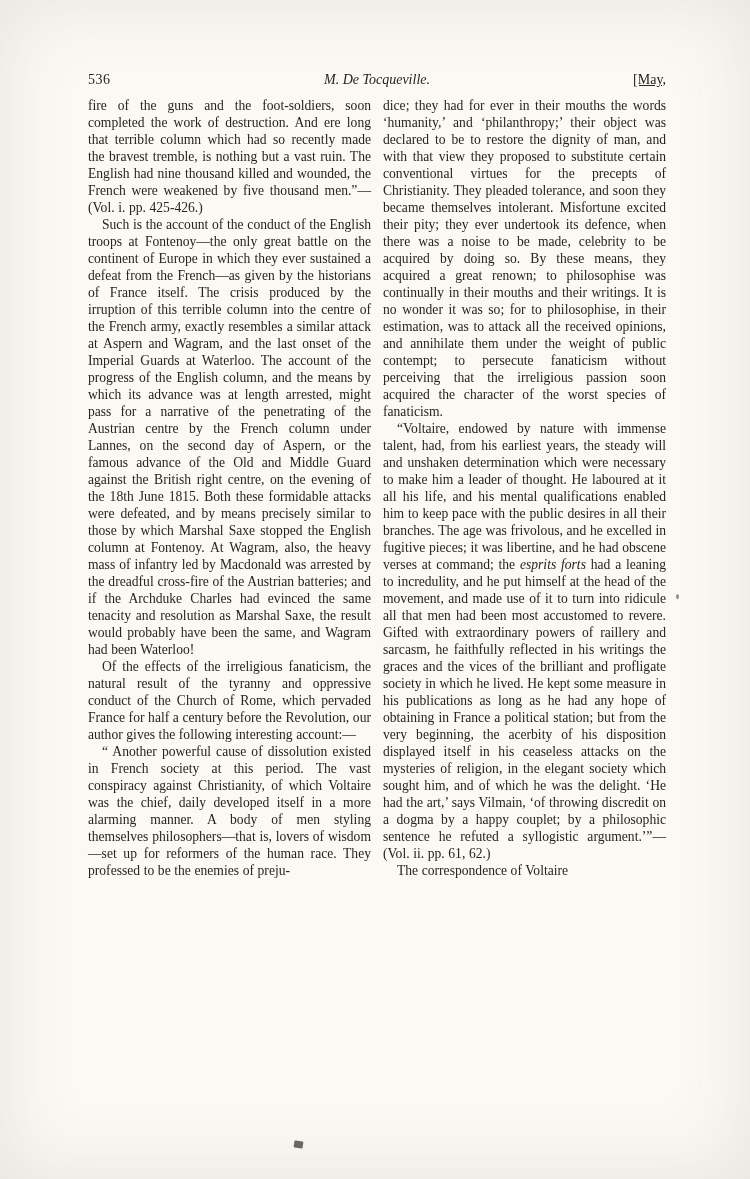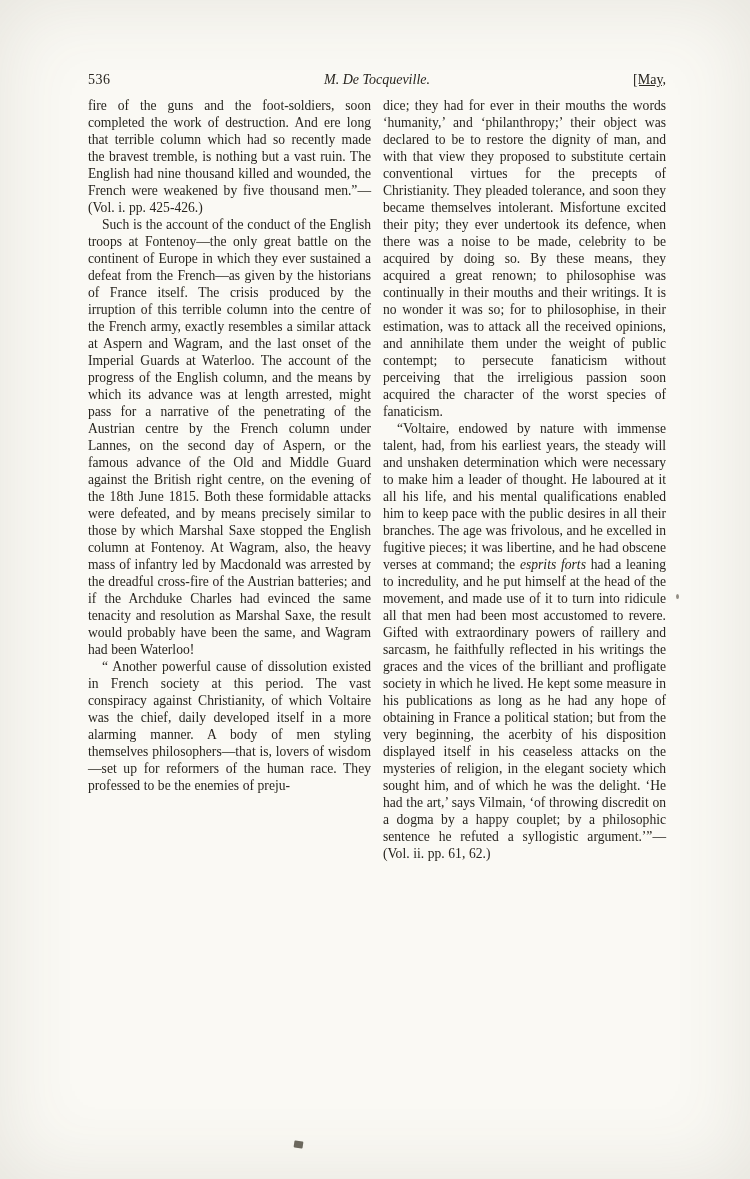--- a/index.html
+++ b/index.html
@@ -81,26 +81,28 @@
     <span class="page-number">536</span>
     <span class="running-title">M. De Tocqueville.</span>
     <span class="issue-marker">[May,</span>
   </header>
 
   <main class="columns">
 
     <section class="column">
       <p class="cont">fire of the guns and the foot-soldiers, soon completed the work of destruction. And ere long that terrible column which had so recently made the bravest tremble, is nothing but a vast ruin. The English had nine thousand killed and wounded, the French were weakened by five thousand men.”—(Vol. i. pp. 425-426.)</p>
       <p>Such is the account of the conduct of the English troops at Fontenoy—the only great battle on the continent of Europe in which they ever sustained a defeat from the French—as given by the historians of France itself. The crisis produced by the irruption of this terrible column into the centre of the French army, exactly resembles a similar attack at Aspern and Wagram, and the last onset of the Imperial Guards at Waterloo. The account of the progress of the English column, and the means by which its advance was at length arrested, might pass for a narrative of the penetrating of the Austrian centre by the French column under Lannes, on the second day of Aspern, or the famous advance of the Old and Middle Guard against the British right centre, on the evening of the 18th June 1815. Both these formidable attacks were defeated, and by means precisely similar to those by which Marshal Saxe stopped the English column at Fontenoy. At Wagram, also, the heavy mass of infantry led by Macdonald was arrested by the dreadful cross-fire of the Austrian batteries; and if the Archduke Charles had evinced the same tenacity and resolution as Marshal Saxe, the result would probably have been the same, and Wagram had been Waterloo!</p>
+      <p>Of the effects of the irreligious fanaticism, the natural result of the tyranny and oppressive conduct of the Church of Rome, which pervaded France for half a century before the Revolution, our author gives the following interesting account:—</p>
       <p>“ Another powerful cause of dissolution existed in French society at this period. The vast conspiracy against Christianity, of which Voltaire was the chief, daily developed itself in a more alarming manner. A body of men styling themselves philosophers—that is, lovers of wisdom—set up for reformers of the human race. They professed to be the enemies of preju-</p>
     </section>
 
     <section class="column">
       <p class="cont">dice; they had for ever in their mouths the words ‘humanity,’ and ‘philanthropy;’ their object was declared to be to restore the dignity of man, and with that view they proposed to substitute certain conventional virtues for the precepts of Christianity. They pleaded tolerance, and soon they became themselves intolerant. Misfortune excited their pity; they ever undertook its defence, when there was a noise to be made, celebrity to be acquired by doing so. By these means, they acquired a great renown; to philosophise was continually in their mouths and their writings. It is no wonder it was so; for to philosophise, in their estimation, was to attack all the received opinions, and annihilate them under the weight of public contempt; to persecute fanaticism without perceiving that the irreligious passion soon acquired the character of the worst species of fanaticism.</p>
       <p><span>“Voltaire, endowed by nature with immense talent, had, from his earliest years, the steady will and unshaken determination which were necessary to make him a leader of thought. He laboured at it all his life, and his mental qualifications enabled him to keep pace with the public desires in all their branches. The age was frivolous, and he excelled in fugitive pieces; it was libertine, and he had obscene verses at command; the </span><em class="italic-phrase">esprits forts</em><span> had a leaning to incredulity, and he put himself at the head of the movement, and made use of it to turn into ridicule all that men had been most accustomed to revere. Gifted with extraordinary powers of raillery and sarcasm, he faithfully reflected in his writings the graces and the vices of the brilliant and profligate society in which he lived. He kept some measure in his publications as long as he had any hope of obtaining in France a political station; but from the very beginning, the acerbity of his disposition displayed itself in his ceaseless attacks on the mysteries of religion, in the elegant society which sought him, and of which he was the delight. ‘He had the art,’ says Vilmain, ‘of throwing discredit on a dogma by a happy couplet; by a philosophic sentence he refuted a syllogistic argument.’”—(Vol. ii. pp. 61, 62.)</span></p>
+      <p>The correspondence of Voltaire</p>
     </section>
 
   </main>
 
   <div class="artifact-a"></div>
   <div class="artifact-b"></div>
 
 </div>
 
 </body></html>

